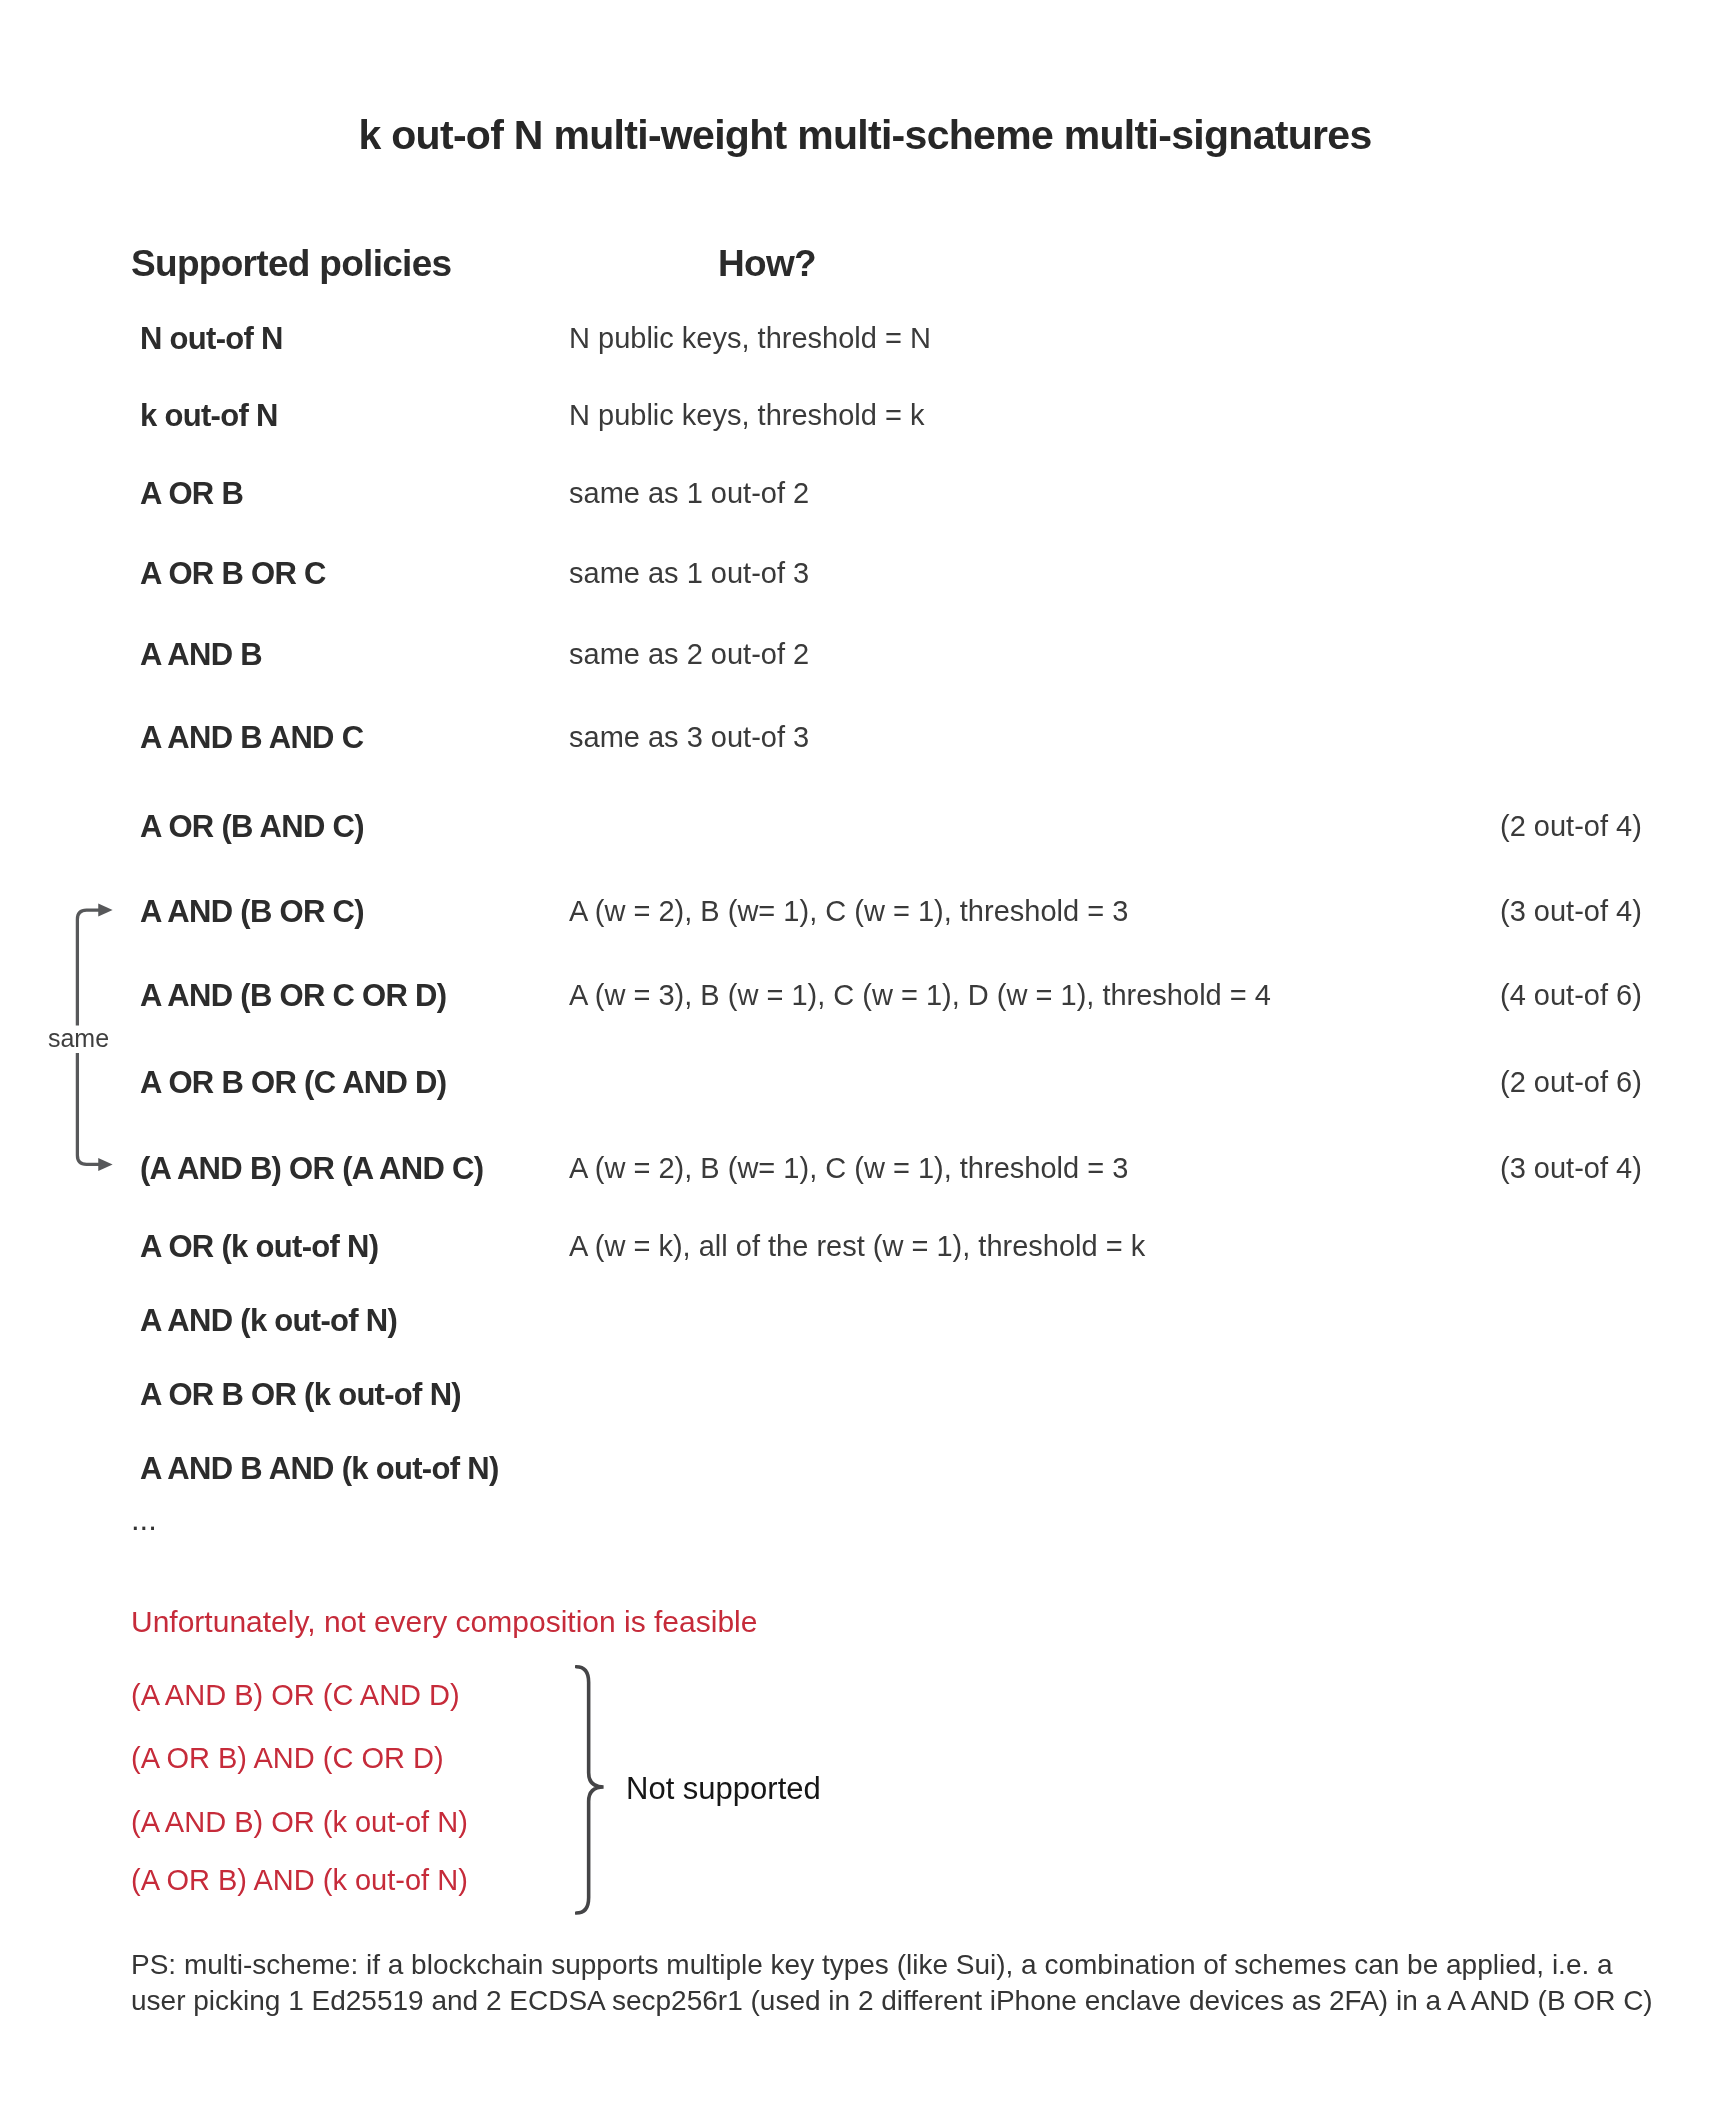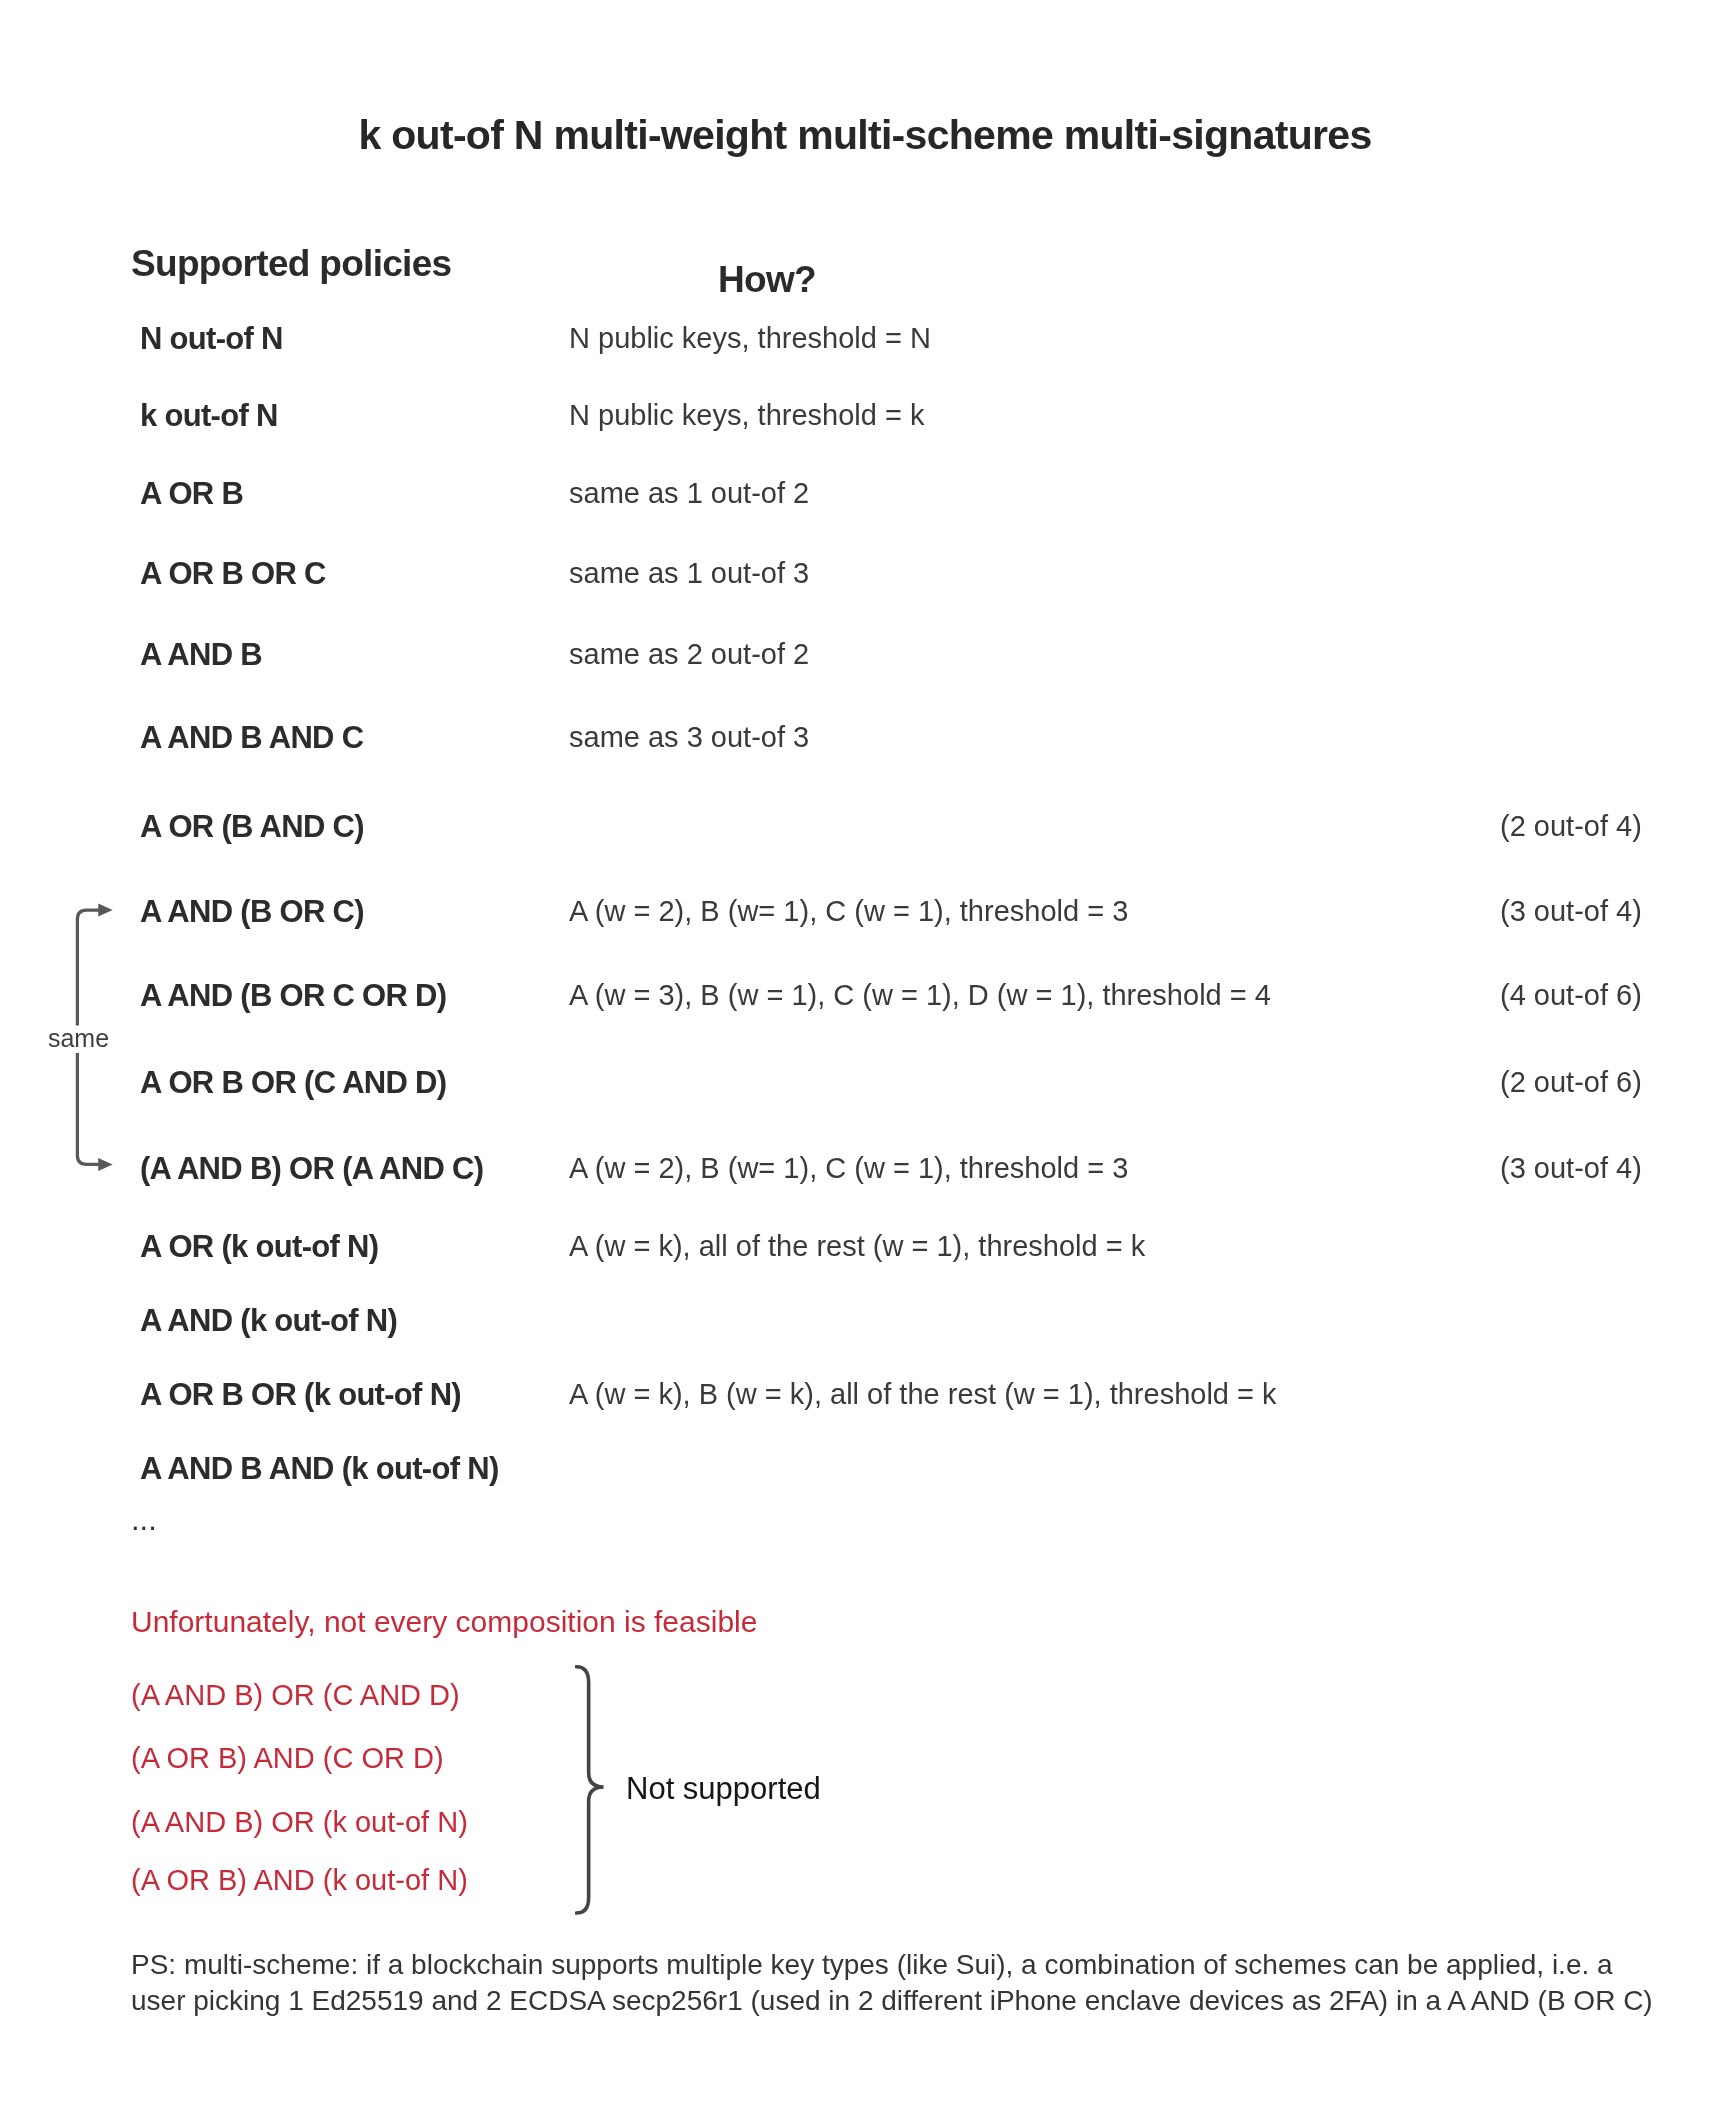--- a/index.html
+++ b/index.html
@@ -18,21 +18,21 @@
     font-size: 41px; font-weight: 700; letter-spacing: -0.7px;
     color: #272727;
   }
 
   .col-header {
     top: 243px;
     font-size: 37px; font-weight: 700; letter-spacing: -0.7px;
     color: #2b2b2b;
   }
   .hdr-policies { left: 131px; }
-  .hdr-how { left: 718px; margin-top: 16px; }
+  .hdr-how { left: 718px; }
 
   .row { position: absolute; left: 9px; width: 1635px; height: 40px; }
   .row .policy {
     position: absolute; left: 131px; top: 0;
     font-size: 31px; font-weight: 700; letter-spacing: -0.7px;
     color: #2c2c2c; white-space: nowrap;
   }
   .row .how {
     position: absolute; left: 560px; top: 1.3px;
     font-size: 29px; color: #3a3a3a; white-space: nowrap;
@@ -139,21 +139,20 @@
   <span class="policy">A OR (k out-of N)</span>
   <span class="how">A (w = k), all of the rest (w = 1), threshold = k</span>
   <span class="note"></span>
 </div>
 <div class="row" style="top:1303px">
   <span class="policy">A AND (k out-of N)</span>
   <span class="note"></span>
 </div>
 <div class="row" style="top:1377px">
   <span class="policy">A OR B OR (k out-of N)</span>
-  <span class="how">A (w = k), B (w = k), all of the rest (w = 1), threshold = k</span>
   <span class="note"></span>
 </div>
 <div class="row" style="top:1451px">
   <span class="policy">A AND B AND (k out-of N)</span>
   <span class="note"></span>
 </div>
 
 <div class="abs ellipsis">...</div>
 
 <svg class="same-svg" width="72" height="287" viewBox="0 0 110 440">

